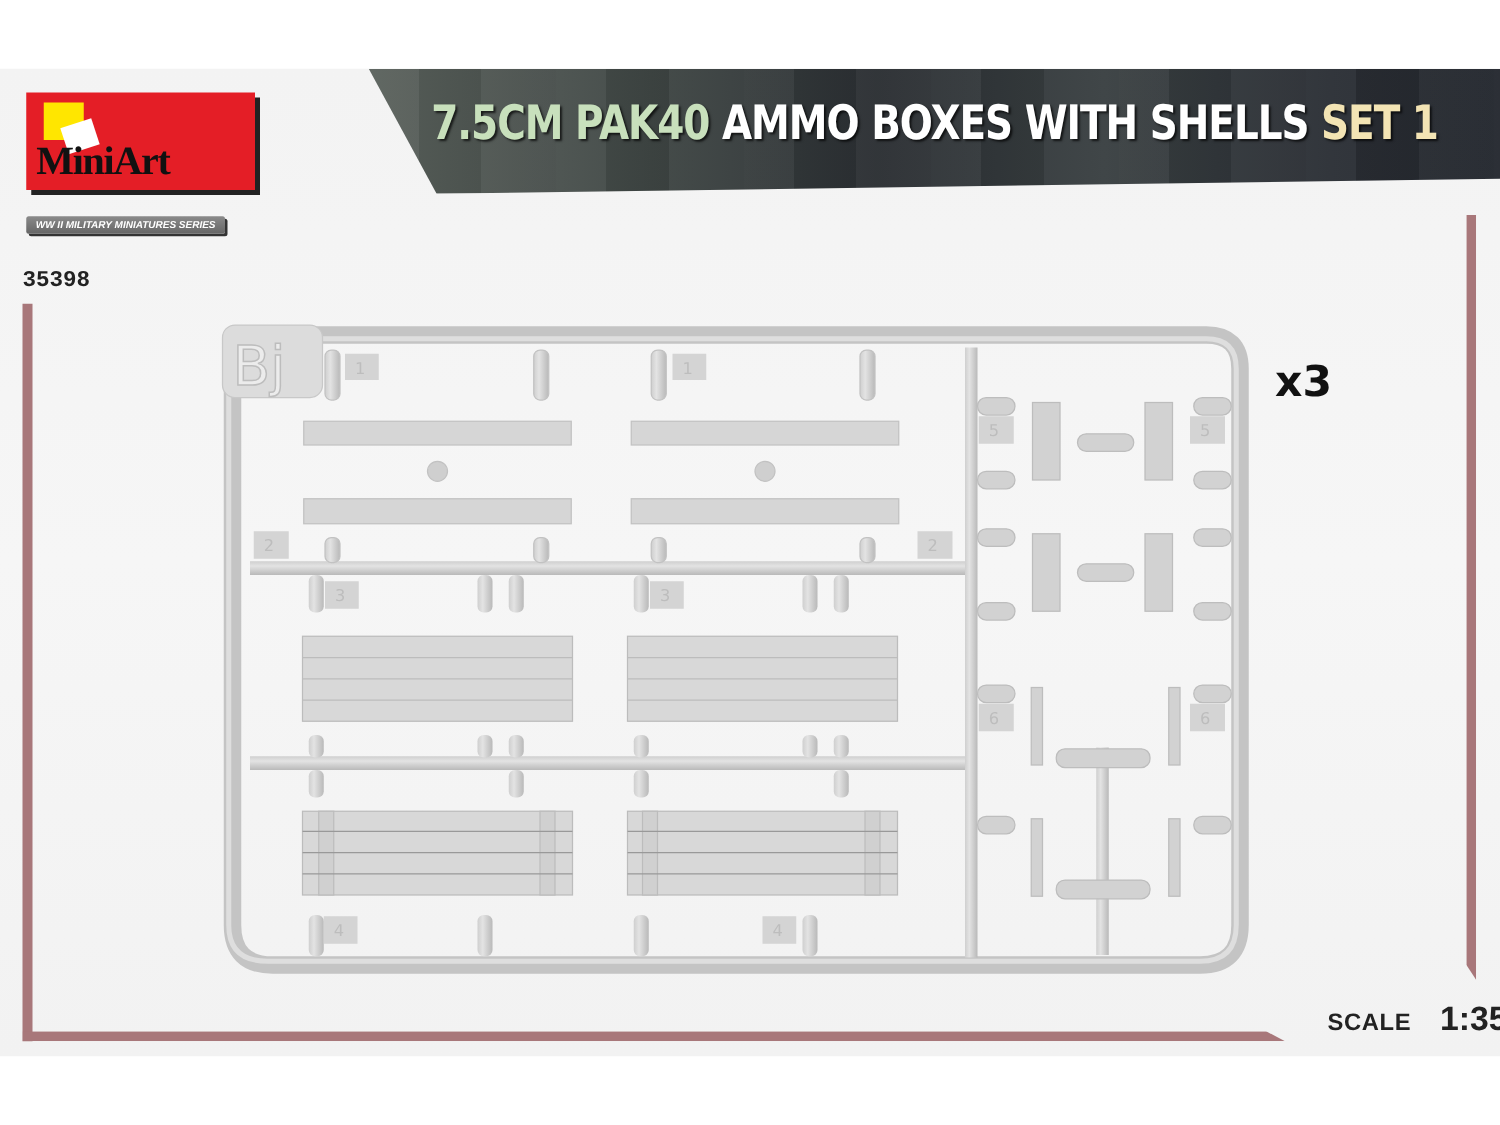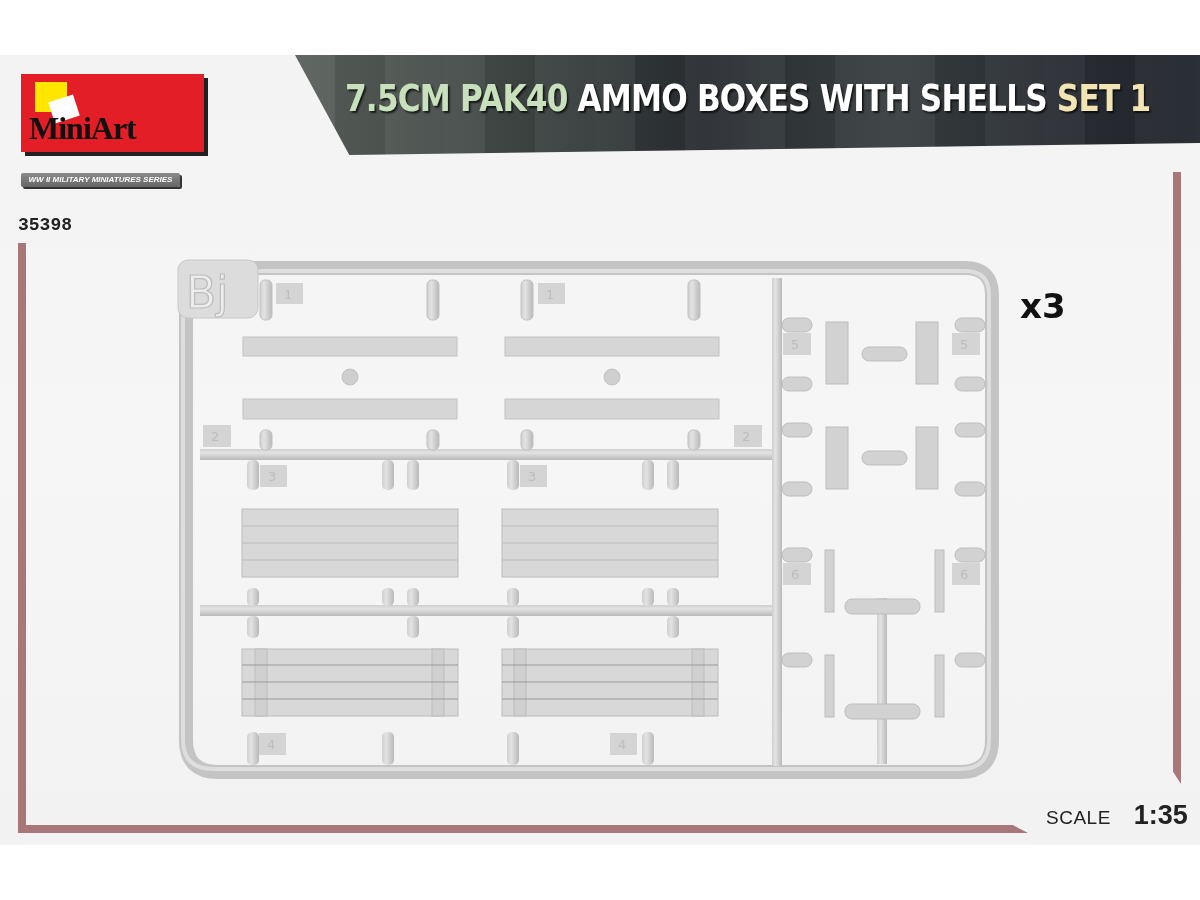--- a/index.html
+++ b/index.html
@@ -59,21 +59,21 @@
   
   .frame-left { position: absolute; left: 18px; top: 243px; width: 8px; height: 590px; background: #a8777a; }
   .frame-bottom { position: absolute; left: 18px; top: 825px; width: 1010px; height: 8px; background: #a8777a;
     clip-path: polygon(0 0, 98.5% 0, 100% 100%, 0 100%); }
   .frame-right { position: absolute; left: 1173px; top: 172px; width: 8px; height: 612px; background: #a8777a;
     clip-path: polygon(0 0, 100% 0, 100% 100%, 0 98%); }
 
   .scale {
     position: absolute; left: 1046px; top: 800px; white-space: nowrap; color: #222;
   }
-  .scale .lbl { font-weight: normal; font-size: 19px; letter-spacing: 0.5px; }
+  .scale .lbl { font-weight: bold; font-size: 19px; letter-spacing: 0.5px; margin-left: 16px; }
   .scale .val { font-weight: bold; font-size: 27px; margin-left: 23px; }
 
   .qty {
     position: absolute; left: 1020px; top: 270px; font-family: "DejaVu Sans", sans-serif; font-weight: bold; font-size: 34px; color: #111; margin-top: 16px;
   }
 
   
   .sprue-svg { position: absolute; left: 0; top: 0; }
 </style>
 </head>

